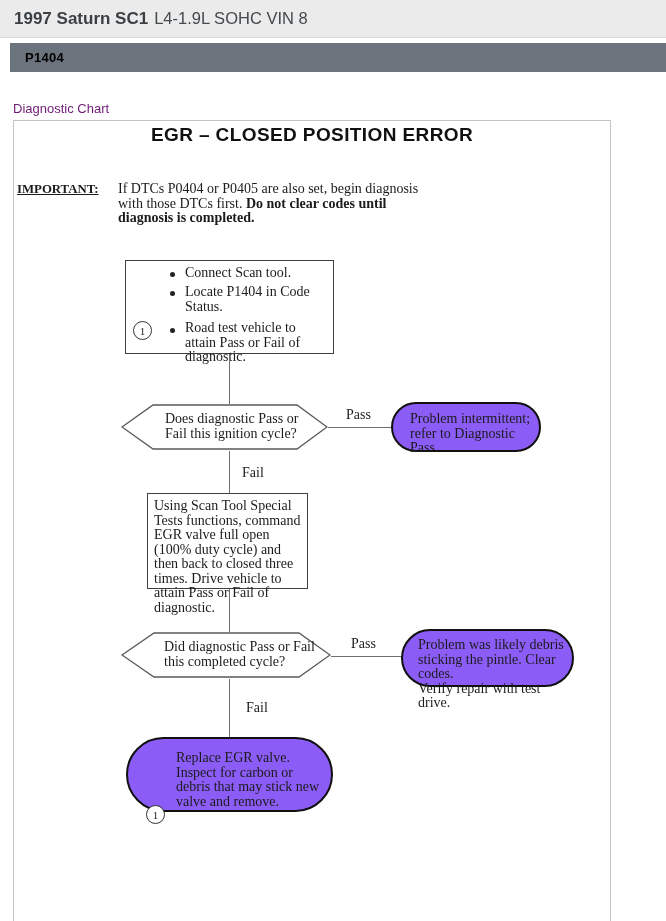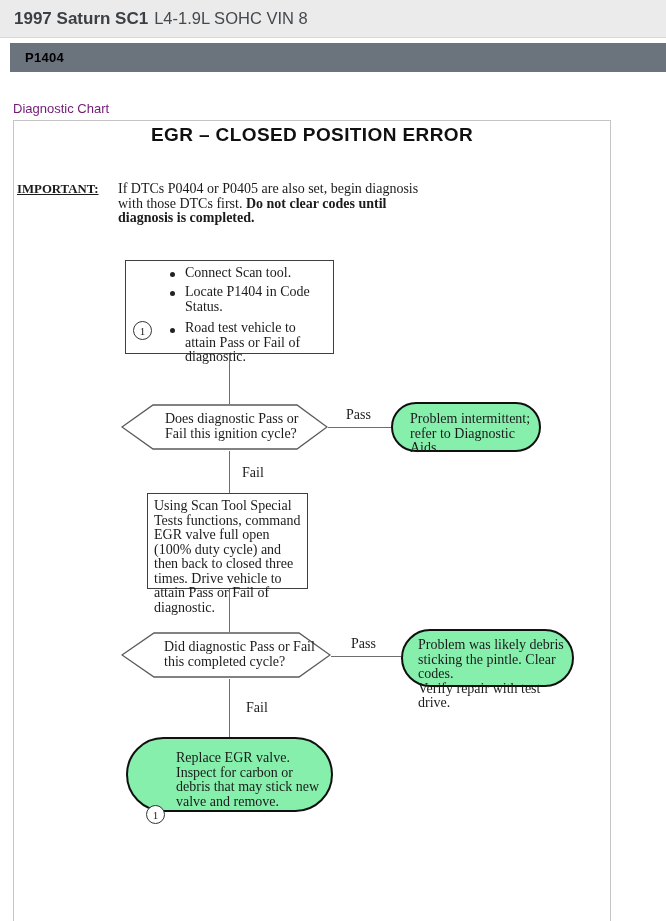--- a/index.html
+++ b/index.html
@@ -32,21 +32,21 @@
   .serif{font-family:"Liberation Serif", serif;font-size:14px;color:#1b1b1b;line-height:14.5px;}
   .chart-title{
     position:absolute;left:0;top:3px;width:100%;text-align:center;
     font-family:"Liberation Sans", sans-serif;font-weight:bold;font-size:19px;
     letter-spacing:0.4px;color:#101010;
   }
   .important-label{position:absolute;left:3px;top:61px;font-weight:bold;font-size:12.8px;text-decoration:underline;}
   .important-text{position:absolute;left:104px;top:61px;width:312px;}
   
   .rect-box{position:absolute;border:1.5px solid #3f3f3f;background:#fff;}
-  .stadium{position:absolute;border:2.5px solid #101010;background:#86efac;}
+  .stadium{position:absolute;border:2.5px solid #101010;background:#8b5cf6;}
   .vline,.hline{position:absolute;background:#6e6e6e;}
   .vline{width:1px;}
   .hline{height:1px;}
   .dot{position:absolute;width:5px;height:5px;border-radius:50%;background:#222;}
   .footnote-circle{
     position:absolute;width:19px;height:19px;border:1.3px solid #333;border-radius:50%;
     text-align:center;line-height:18px;font-family:"Liberation Serif", serif;font-size:11px;color:#222;
     background:#fff;
   }
   .hex-wrap{position:absolute;}
@@ -98,21 +98,21 @@
       <div>Fail this ignition cycle?</div>
     </div>
   </div>
 
   <div class="edge-label serif" style="left:332px;top:287px;">Pass</div>
   <div class="hline" style="left:314px;top:306px;width:64px;"></div>
 
   <div class="stadium" style="left:377px;top:281px;width:150px;height:50px;border-radius:25px;">
     <div class="serif" style="position:absolute;left:17px;top:8px;width:125px;">
       <div>Problem intermittent;</div>
-      <div>refer to Diagnostic Aids.</div>
+      <div>refer to Diagnostic Pass.</div>
     </div>
   </div>
 
   <div class="vline" style="left:215px;top:330px;height:42px;"></div>
   <div class="edge-label serif" style="left:228px;top:345px;">Fail</div>
 
   <div class="rect-box" style="left:133px;top:372px;width:161px;height:96px;">
     <div class="serif" style="position:absolute;left:6px;top:5px;width:150px;">Using Scan Tool Special Tests functions, command EGR valve full open (100% duty cycle) and then back to closed three times. Drive vehicle to attain Pass or Fail of diagnostic.</div>
   </div>
 

